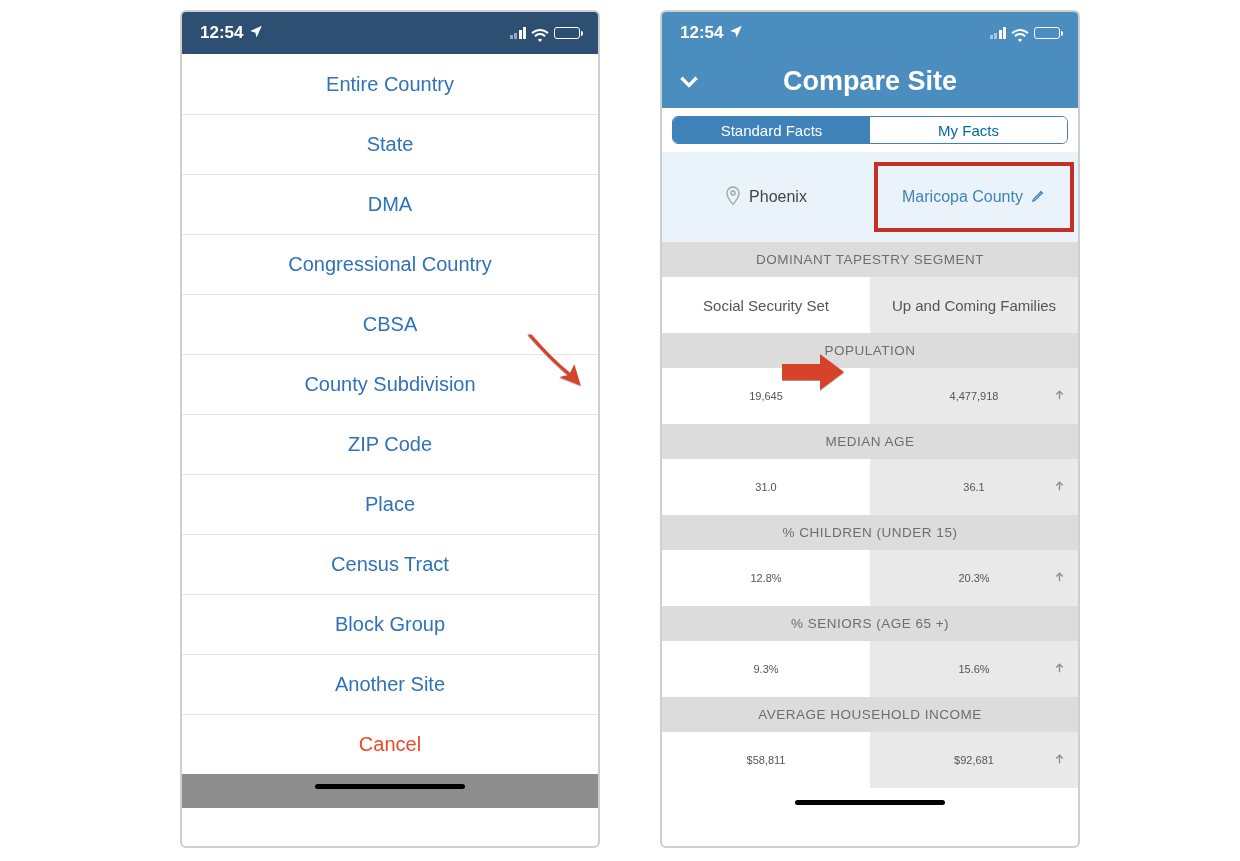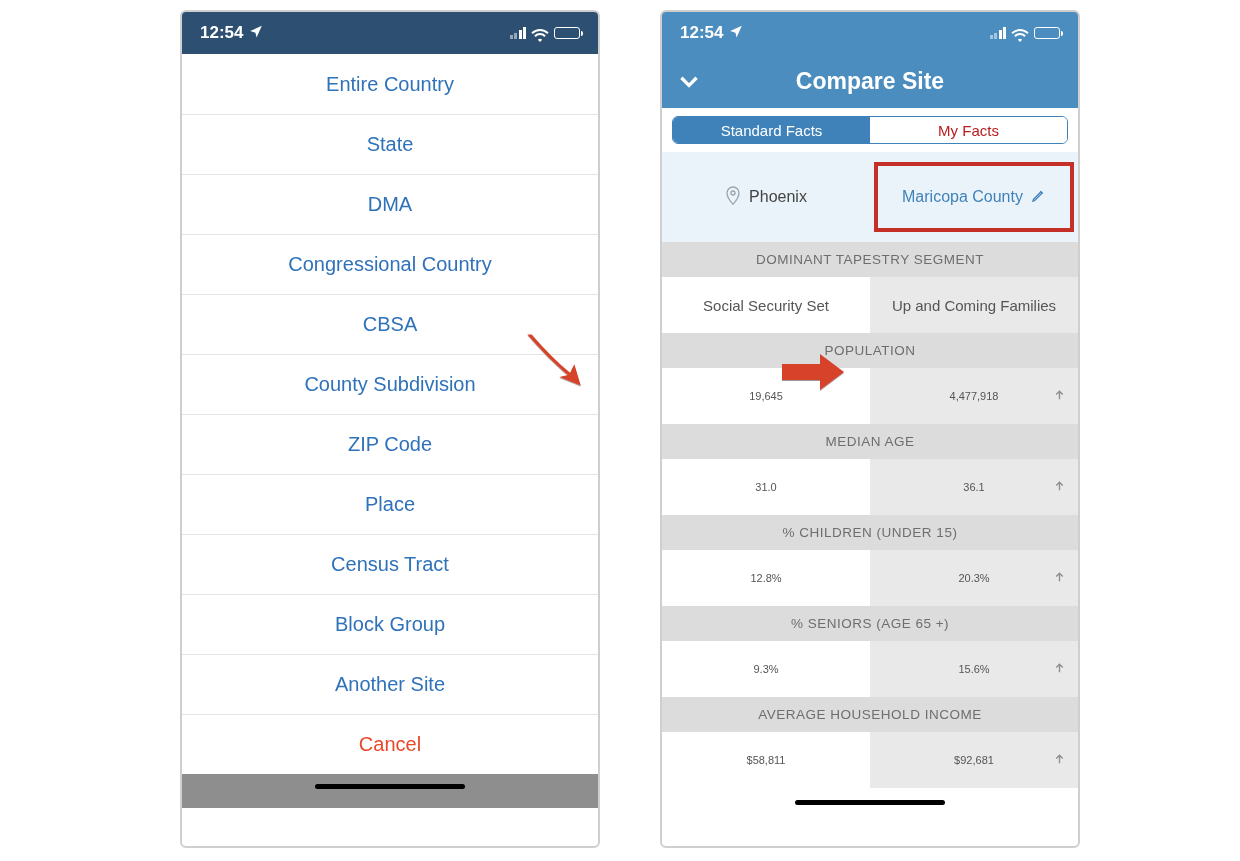--- a/index.html
+++ b/index.html
@@ -97,36 +97,36 @@
   .nav-bar {
     background: #4b8dbf;
     height: 54px;
     display: flex;
     align-items: center;
     color: #fff;
     position: relative;
     padding: 0 14px;
   }
   .nav-title {
-    position:absolute; left:0; right:0; text-align:center; font-size:23px; font-weight:600;
+    position:absolute; left:0; right:0; text-align:center; font-size:27px; font-weight:600;
     pointer-events:none;
   }
   .close-chev {
     width: 26px; height: 26px; cursor:pointer;
   }
   .close-chev svg { width:100%; height:100%; stroke:#fff; stroke-width:3; fill:none; }
 
   .seg-wrap { padding: 8px 10px; background:#fff; }
   .seg-ctrl {
     display:flex; border:1.5px solid #3f82ba; border-radius:6px; overflow:hidden;
     height:28px;
   }
   .seg-tab {
     flex:1; display:flex; align-items:center; justify-content:center;
-    font-size:15px; cursor:pointer; background:#fff; color:#b91c1c; font-weight:500;
+    font-size:15px; cursor:pointer; background:#fff; color:#0369a1; font-weight:500;
   }
   .seg-tab.active { background:#3f82ba; color:#fff; }
 
   .compare-header {
     background:#eaf3fa; display:flex; height:90px;
   }
   .compare-col {
     flex:1; display:flex; align-items:center; justify-content:center; gap:8px;
     font-size:16px; color:#444;
   }

